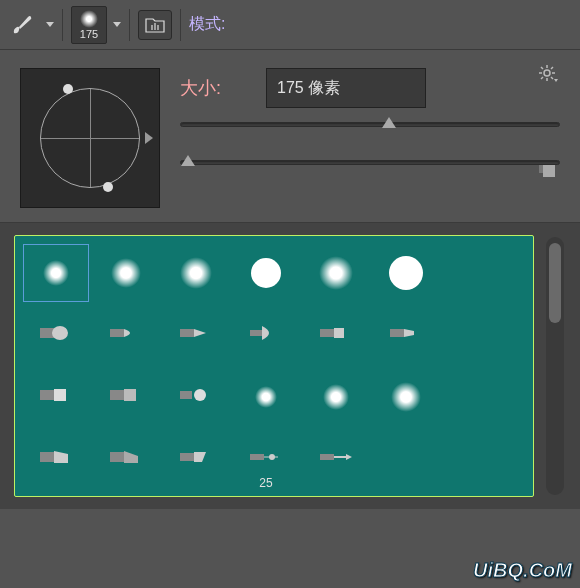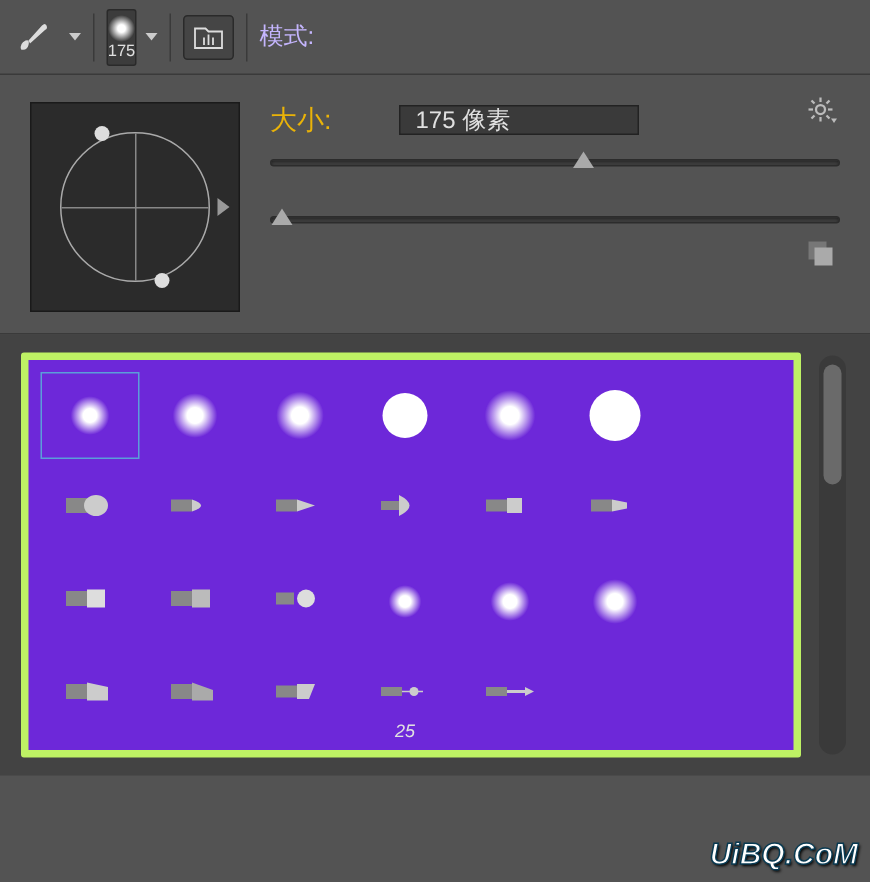--- a/index.html
+++ b/index.html
@@ -2,49 +2,49 @@
 <html><head>
 <meta charset="utf-8">
 <style>
 *{box-sizing:border-box;margin:0;padding:0;font-family:"Microsoft YaHei",sans-serif;}
 body{background:#535353;width:580px;height:588px;overflow:hidden;position:relative;}
 .topbar{height:50px;display:flex;align-items:center;padding:0 8px;gap:8px;border-bottom:1px solid #3a3a3a;}
 .tool-brush{width:28px;height:28px;display:flex;align-items:center;justify-content:center;}
 .caret{width:0;height:0;border-left:4px solid transparent;border-right:4px solid transparent;border-top:5px solid #ccc;margin-left:2px;}
 .divider{width:1px;height:32px;background:#3a3a3a;}
 .brush-chip{display:flex;align-items:center;gap:4px;}
-.brush-preview{width:20px;height:38px;background:#3c3c3c;border:1px solid #2a2a2a;border-radius:2px;display:flex;flex-direction:column;align-items:center;justify-content:center;}
+.brush-preview{width:36px;height:38px;background:#3c3c3c;border:1px solid #2a2a2a;border-radius:2px;display:flex;flex-direction:column;align-items:center;justify-content:center;}
 .brush-dot{width:18px;height:18px;background:radial-gradient(circle,#fff 0%,#fff 20%,rgba(255,255,255,0) 70%);border-radius:50%;}
 .brush-size-label{color:#e0e0e0;font-size:11px;}
 .folder-btn{width:34px;height:30px;background:#454545;border:1px solid #2a2a2a;border-radius:3px;display:flex;align-items:center;justify-content:center;}
 .mode-label{color:#c4b5fd;font-size:16px;}
 .mode-select{height:30px;background:#3a3a3a;border:1px solid #222;border-radius:2px;color:#e0e0e0;font-size:16px;padding:2px 36px 2px 12px;position:relative;display:flex;align-items:center;}
 
 .panel{padding:18px 20px 14px 20px;border-bottom:1px solid #3a3a3a;position:relative;background:#535353;}
 .panel-row{display:flex;align-items:flex-start;gap:20px;}
 .angle-box{width:140px;height:140px;background:#2b2b2b;border:1px solid #1a1a1a;display:flex;align-items:center;justify-content:center;position:relative;}
 .angle-circle{width:100px;height:100px;border:1px solid #aaa;border-radius:50%;position:relative;}
 .angle-h{position:absolute;left:0;right:0;top:50%;height:1px;background:#888;}
 .angle-v{position:absolute;top:0;bottom:0;left:50%;width:1px;background:#888;}
 .angle-knob{width:10px;height:10px;background:#ddd;border-radius:50%;position:absolute;}
 .angle-arrow{position:absolute;right:-14px;top:50%;transform:translateY(-50%);width:0;height:0;border-top:6px solid transparent;border-bottom:6px solid transparent;border-left:8px solid #999;}
 
 .controls{flex:1;}
 .ctrl-row{display:flex;align-items:center;gap:16px;margin-bottom:6px;}
-.ctrl-label{color:#eab308;font-size:18px;width:70px;}
-.ctrl-input{height:20px;width:160px;background:#3a3a3a;border:1px solid #222;color:#e0e0e0;font-size:16px;padding:0 10px;}
+.ctrl-label{color:#fca5a5;font-size:18px;width:70px;}
+.ctrl-input{height:40px;width:160px;background:#3a3a3a;border:1px solid #222;color:#e0e0e0;font-size:16px;padding:0 10px;}
 .slider-track{height:20px;position:relative;margin-bottom:18px;}
 .slider-groove{position:absolute;left:0;right:0;top:8px;height:5px;background:#3e3e3e;border:1px solid #2c2c2c;border-radius:3px;box-shadow:inset 0 1px 2px rgba(0,0,0,.4);}
 .slider-thumb{position:absolute;top:3px;width:0;height:0;border-left:7px solid transparent;border-right:7px solid transparent;border-bottom:11px solid #aaa;transform:translateX(-7px);}
 
 .gear{position:absolute;right:22px;top:14px;}
 .flyout-btn{position:absolute;right:22px;top:110px;width:20px;height:20px;}
 
 .presets{padding:12px 14px;background:#434343;display:flex;gap:10px;}
-.grid{background:#6d28d9;border:5px solid #bef264;border-radius:2px;padding:8px;display:grid;grid-template-columns:repeat(6,66px);grid-auto-rows:58px;gap:4px;flex:1;font-style:italic;}
+.grid{background:#0f766e;border:1px solid #bef264;border-radius:2px;padding:8px;display:grid;grid-template-columns:repeat(6,66px);grid-auto-rows:58px;gap:4px;flex:1;}
 .cell{display:flex;flex-direction:column;align-items:center;justify-content:center;position:relative;}
 .cell.selected{border:1px solid #5b9dd9;}
 .soft-dot{border-radius:50%;background:radial-gradient(circle,#fff 0%,#fff 25%,rgba(255,255,255,0) 70%);}
 .hard-dot{border-radius:50%;background:#fff;}
 .cell-label{color:#e0e0e0;font-size:12px;position:absolute;bottom:-2px;}
 .scrollbar{width:18px;background:#3a3a3a;border-radius:9px;position:relative;margin:2px;}
 .scroll-thumb{position:absolute;left:3px;right:3px;top:6px;height:80px;background:#6a6a6a;border-radius:6px;}
 
 .watermark{position:absolute;right:8px;bottom:6px;color:#ffffff;font-weight:bold;font-style:italic;font-size:20px;text-shadow:1px 1px 2px #000;-webkit-text-stroke:1px #083a52;}
 </style>

